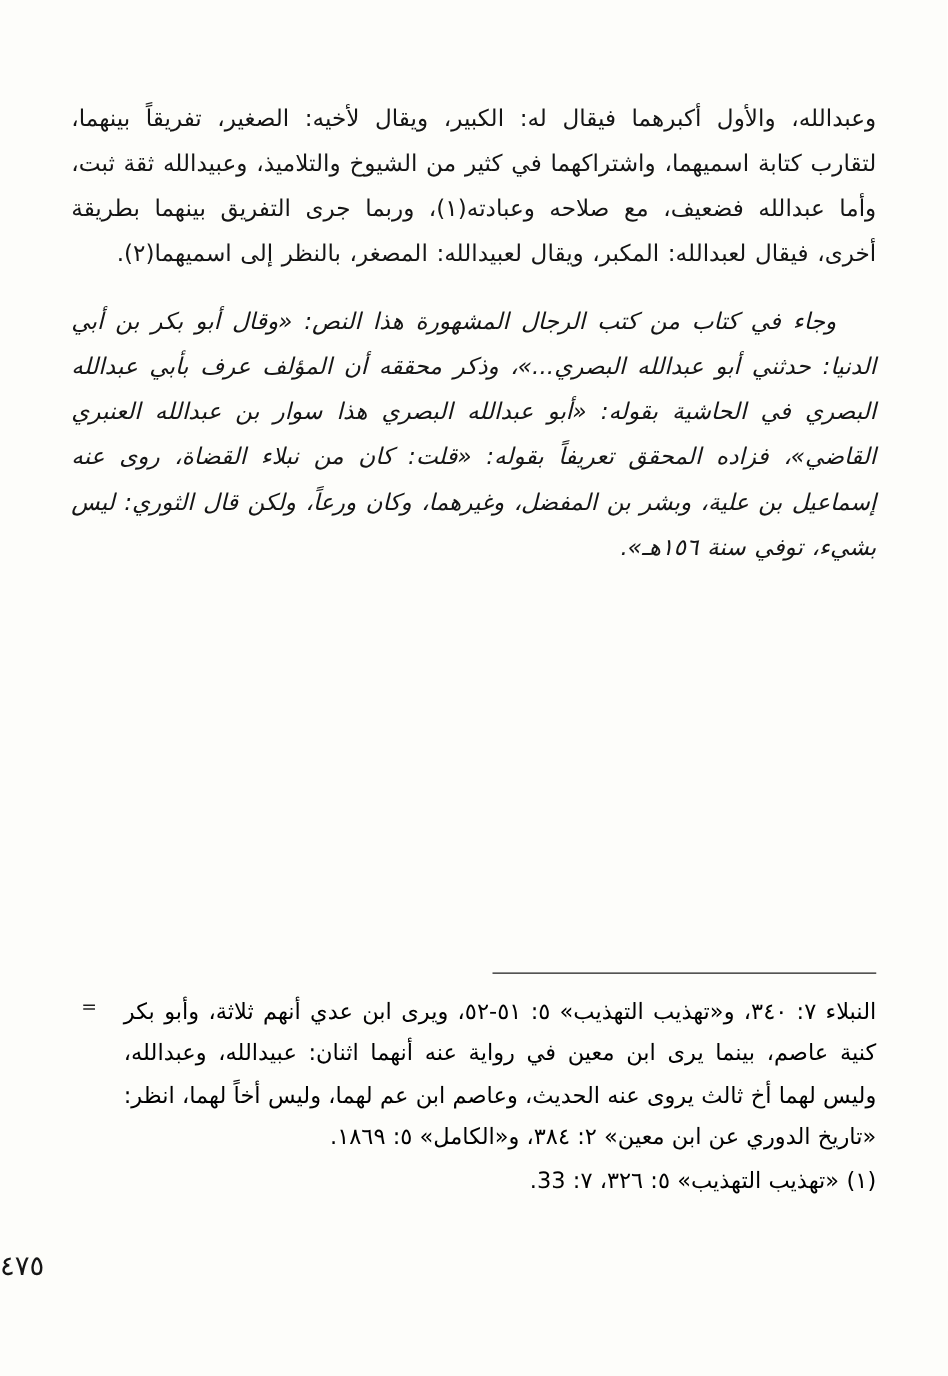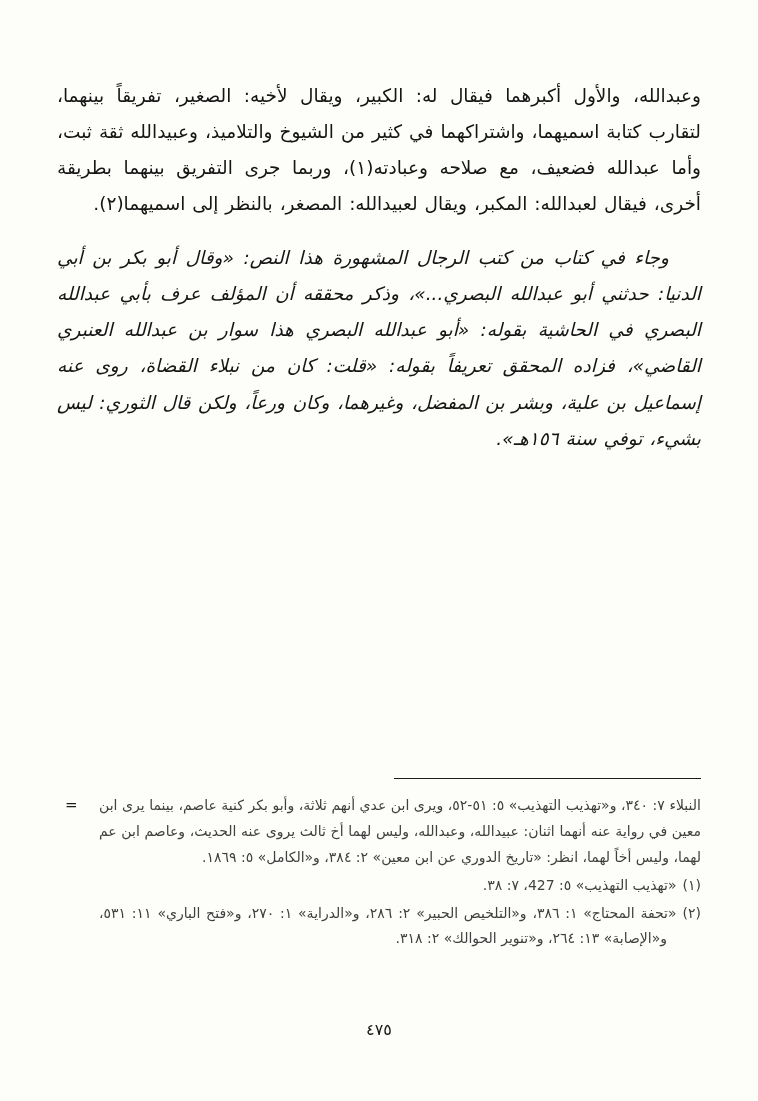--- a/index.html
+++ b/index.html
@@ -65,43 +65,43 @@
 
   .cont-marker {
     position: absolute;
     left: -34px;             
     top: 3px;
     font-size: 15px;
     color: #1c1c1c;
   }
 
   .fn-text, .fn-item {
-    font-size: 14px;
+    font-size: 18px;
     line-height: 1.85;
     text-align: justify;
-    color: #404040;
+    color: #000000;
   }
 
   .fn-item {
     padding-right: 34px;     
     text-indent: -34px;
     margin-top: 2px;
   }
 
   .fn-marker {
     padding-left: 6px;
   }
 
   .page-number {
     position: absolute;
-    bottom: 62px;
+    bottom: 75px;
     left: 0;
     right: 0;
-    text-align: center;
-    font-size: 16px;
+    text-align: left;
+    font-size: 22px;
     color: #151515;
     letter-spacing: 1px;
   }
 </style>
 </head>
 <body>
 
 <div class="page">
 
   <main class="body-text">
@@ -113,25 +113,22 @@
     <hr class="fn-sep">
 
     <section class="footnotes">
 
       <div class="fn-cont">
         <span class="cont-marker">=</span>
         <p class="fn-text">النبلاء ٧: ٣٤٠، و«تهذيب التهذيب» ٥: ٥١-٥٢، ويرى ابن عدي أنهم ثلاثة، وأبو بكر كنية عاصم، بينما يرى ابن معين في رواية عنه أنهما اثنان: عبيدالله، وعبدالله، وليس لهما أخ ثالث يروى عنه الحديث، وعاصم ابن عم لهما، وليس أخاً لهما، انظر: «تاريخ الدوري عن ابن معين» ٢: ٣٨٤، و«الكامل» ٥: ١٨٦٩.</p>
       </div>
 
       <p class="fn-item">
-        <span class="fn-marker">(١)</span><span>«تهذيب التهذيب» ٥: 427، ٧: ٣٨.</span>
+        <span class="fn-marker">(١)</span><span>«تهذيب التهذيب» ٥: ٣٢٦، ٧: 33.</span>
       </p>
 
-      <p class="fn-item">
-        <span class="fn-marker">(٢)</span><span>«تحفة المحتاج» ١: ٣٨٦، و«التلخيص الحبير» ٢: ٢٨٦، و«الدراية» ١: ٢٧٠، و«فتح الباري» ١١: ٥٣١، و«الإصابة» ١٣: ٢٦٤، و«تنوير الحوالك» ٢: ٣١٨.</span>
-      </p>
 
     </section>
   </div>
 
   <footer class="page-number">٤٧٥</footer>
 
 </div>
 
 </body></html>

